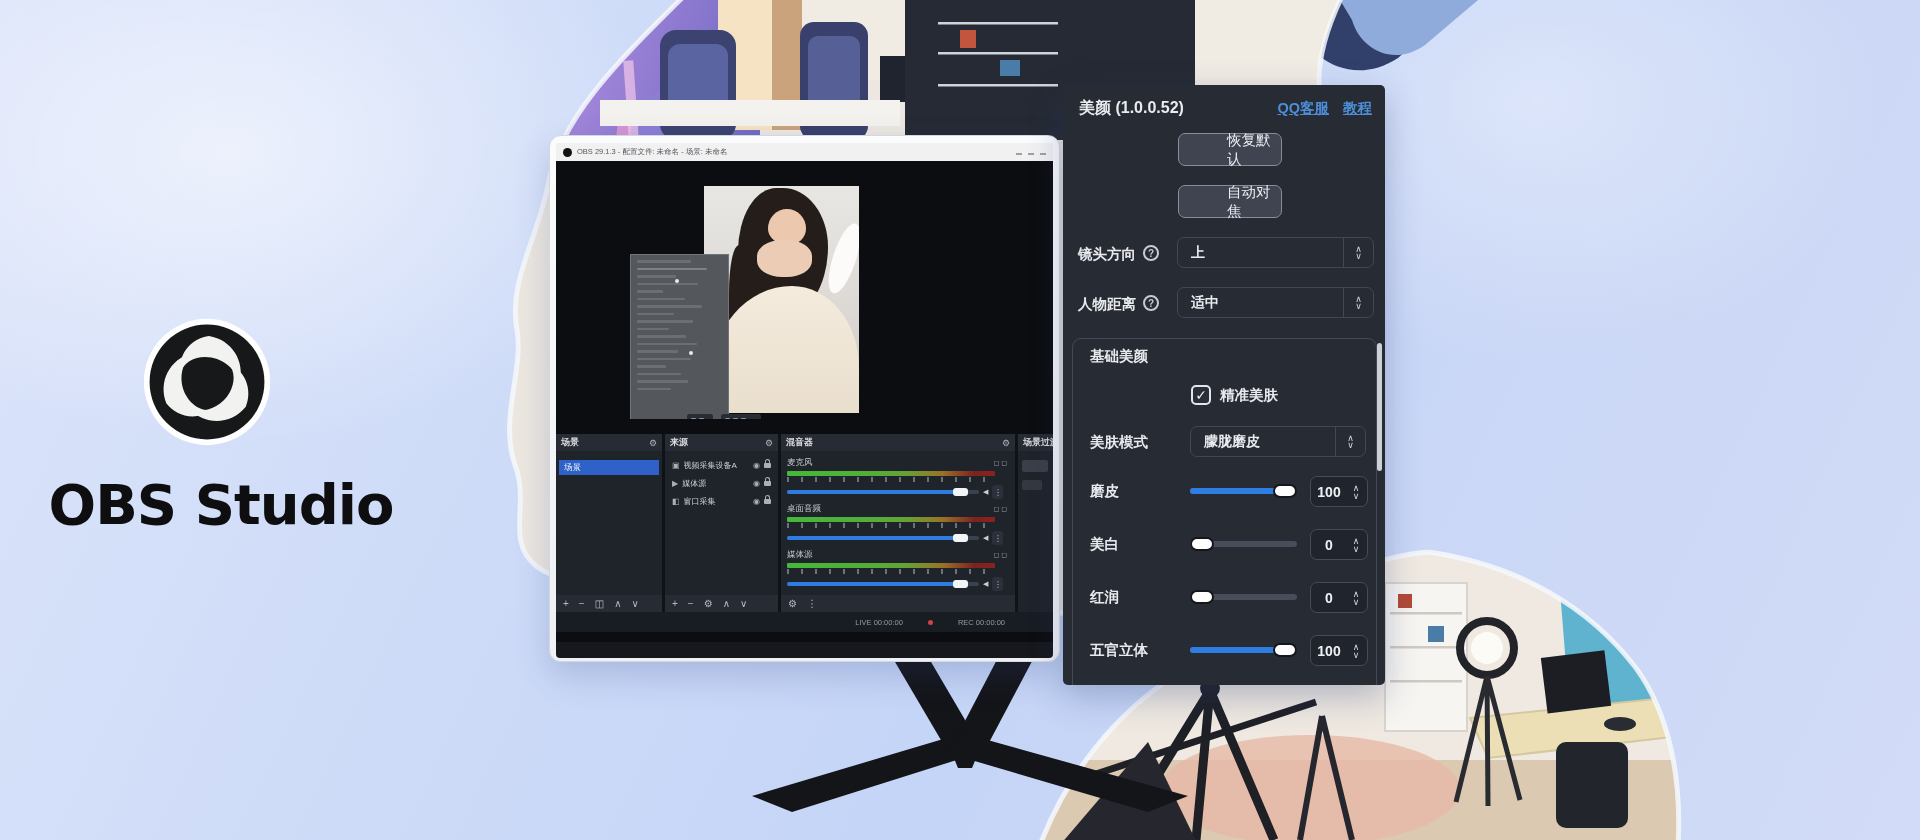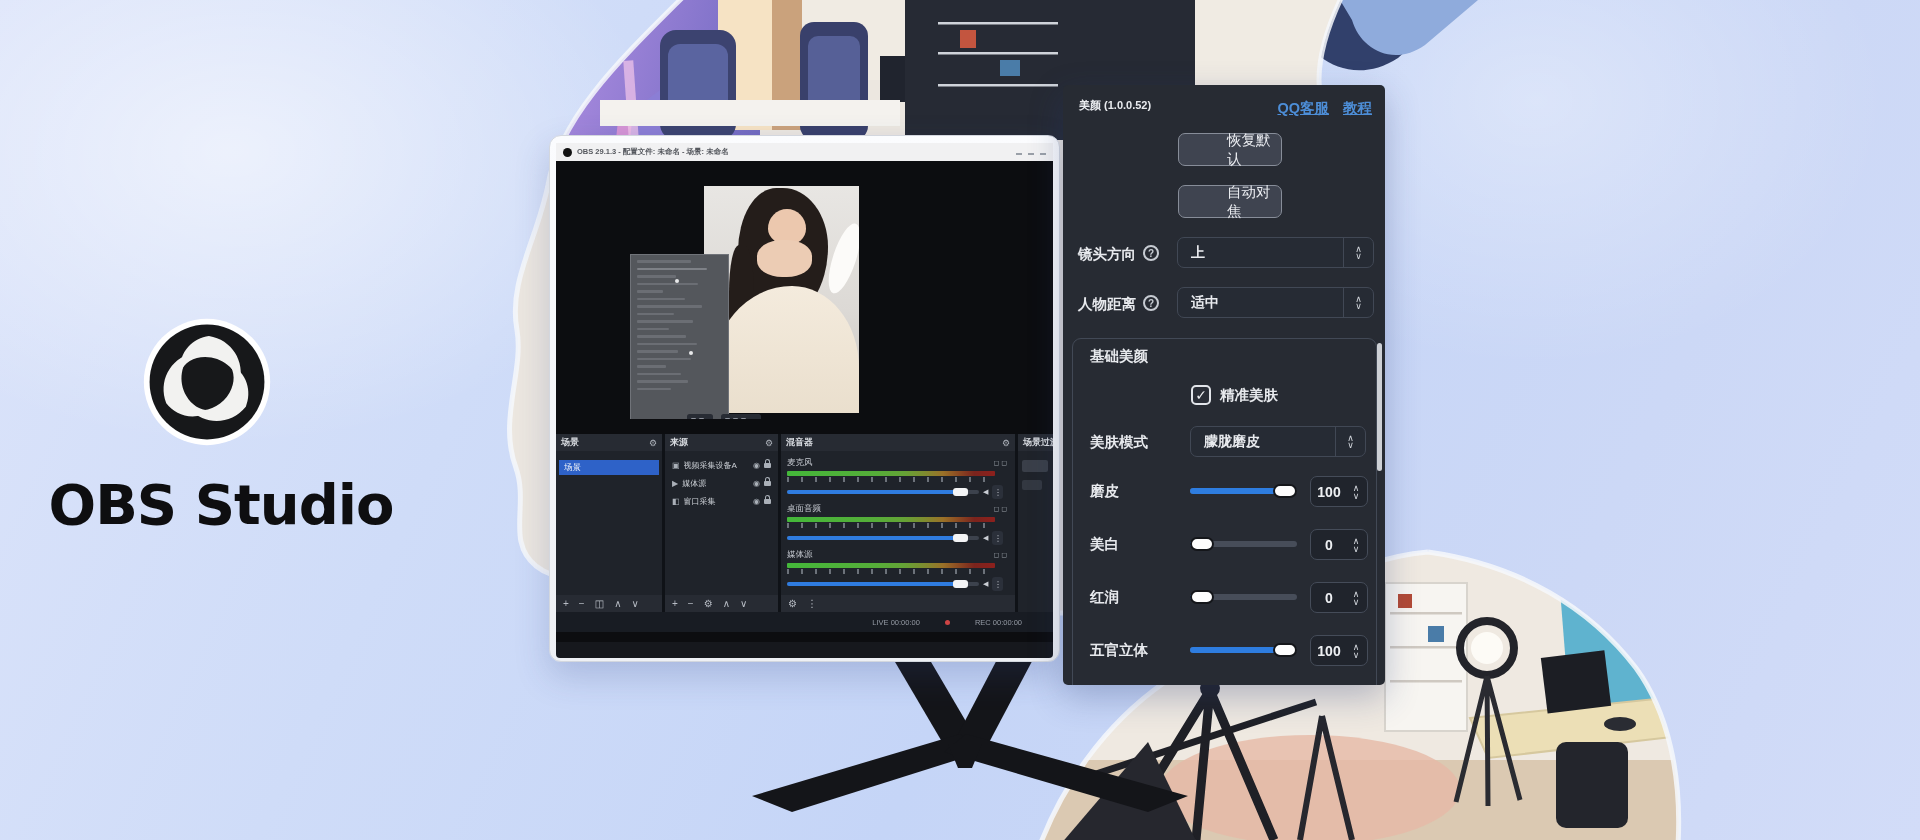--- a/index.html
+++ b/index.html
@@ -16,21 +16,21 @@
     letter-spacing:-1px;color:#0e0e10;}
   
   #monitor{position:absolute;left:549px;top:135px;width:511px;height:527px;border-radius:12px;
     background:linear-gradient(180deg,#fbfcfe,#eef0f4);border:1px solid #d3d7de;
     box-shadow:0 14px 34px rgba(50,70,130,.22);box-sizing:border-box;}
   #screen{position:absolute;left:6px;top:7px;width:497px;height:499px;background:#0c0d10;overflow:hidden;}
   #bezel-bottom{position:absolute;left:6px;top:506px;width:497px;height:16px;background:#16181d;border-radius:0 0 4px 4px;}
   
   #titlebar{position:absolute;left:0;top:0;width:497px;height:18px;background:#f1f1f2;display:flex;align-items:center;}
   #titlebar .dot{width:9px;height:9px;border-radius:50%;background:#111;margin:0 5px 0 7px;}
-  #titlebar .ttl{font-size:7.5px;color:#55585e;white-space:nowrap;font-weight:bold;}
+  #titlebar .ttl{font-size:7.5px;color:#55585e;white-space:nowrap;}
   #titlebar .wbtns{margin-left:auto;margin-right:7px;display:flex;gap:6px;}
   #titlebar .wbtns i{width:6px;height:2px;background:#9aa0a8;display:block;margin-top:3px;}
   
   #menubar{position:absolute;left:0;top:18px;width:497px;height:20px;background:#20252c;
     display:flex;align-items:center;gap:11px;padding-left:8px;box-sizing:border-box;}
   #menubar span{font-size:9px;color:#c9cdd4;white-space:nowrap;}
   
   #preview{position:absolute;left:0;top:38px;width:497px;height:238px;background:#0c0d10;overflow:hidden;}
   #canvas{position:absolute;left:148px;top:5px;width:155px;height:227px;
     background:linear-gradient(180deg,#e8e6e3 0%,#dcd9d5 55%,#c9c5c0 100%);overflow:hidden;}
@@ -77,27 +77,27 @@
     background:repeating-linear-gradient(90deg,#868c95 0 2px,transparent 2px 14px);}
   .vrow{display:flex;align-items:center;margin-top:3px;gap:4px;}
   .vtrack{position:relative;width:192px;height:4px;background:#3c424d;border-radius:2px;}
   .vfill{position:absolute;left:0;top:0;height:4px;width:93%;background:#2f7ce0;border-radius:2px;}
   .vhandle{position:absolute;left:calc(93% - 13px);top:-2px;width:15px;height:8px;background:#f3f4f6;border-radius:3px;}
   .spk{font-size:7px;color:#c9cdd4;}
   .dotbtn{width:11px;height:14px;background:#2b303a;border-radius:3px;color:#c9cdd4;font-size:8px;
     display:flex;align-items:center;justify-content:center;}
   
   #statusbar{position:absolute;left:0;top:469px;width:497px;height:20px;background:#181c23;
-    display:flex;align-items:center;justify-content:flex-end;gap:25px;padding-right:31px;box-sizing:border-box;}
+    display:flex;align-items:center;justify-content:flex-end;gap:25px;padding-right:48px;box-sizing:border-box;}
   #statusbar span{font-size:7.5px;color:#959ba5;white-space:nowrap;}
   #statusbar .reddot{width:5px;height:5px;border-radius:50%;background:#cf4545;}
   
   #panel{position:absolute;left:1063px;top:85px;width:322px;height:600px;background:#272b33;
     border-radius:5px;overflow:hidden;box-shadow:0 12px 34px rgba(40,60,120,.30);}
-  #panel .ptitle{position:absolute;left:16px;top:13px;font-size:11px;font-weight:700;color:#e9ebef;}
+  #panel .ptitle{position:absolute;left:16px;top:13px;font-size:16px;font-weight:700;color:#e9ebef;}
   #panel .plinks{position:absolute;right:13px;top:14px;display:flex;gap:14px;}
   #panel .plinks a{font-size:14.5px;font-weight:700;color:#4d8ed8;text-decoration:underline;}
   .pbtn{position:absolute;left:115px;width:104px;height:33px;background:#3f4450;border:1px solid #878d99;
     border-radius:7px;color:#eceef2;font-size:14.5px;display:flex;align-items:center;justify-content:center;box-sizing:border-box;padding-left:48px;}
   .plabel{position:absolute;font-size:14.5px;font-weight:600;color:#e7e9ed;white-space:nowrap;}
   .help{position:absolute;width:16px;height:16px;border:2px solid #c6cbd2;border-radius:50%;color:#c6cbd2;
     font-size:10px;font-weight:700;display:flex;align-items:center;justify-content:center;box-sizing:border-box;}
   .dd{position:absolute;height:31px;background:#262b34;border:1px solid #40playi;border:1px solid #414855;border-radius:7px;
     display:flex;align-items:center;box-sizing:border-box;}
   .dd .val{flex:1;padding-left:13px;font-size:14px;font-weight:600;color:#e9ebef;white-space:nowrap;overflow:hidden;}

